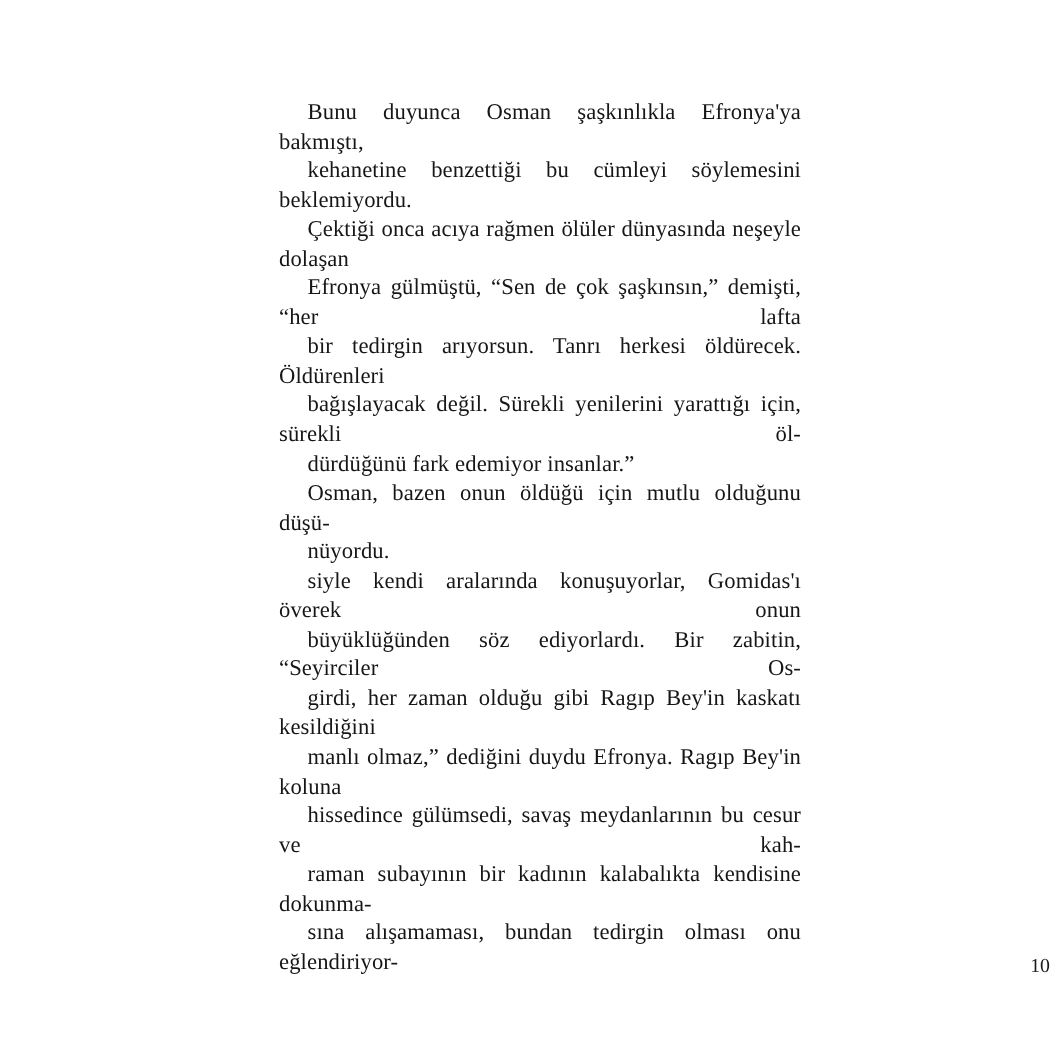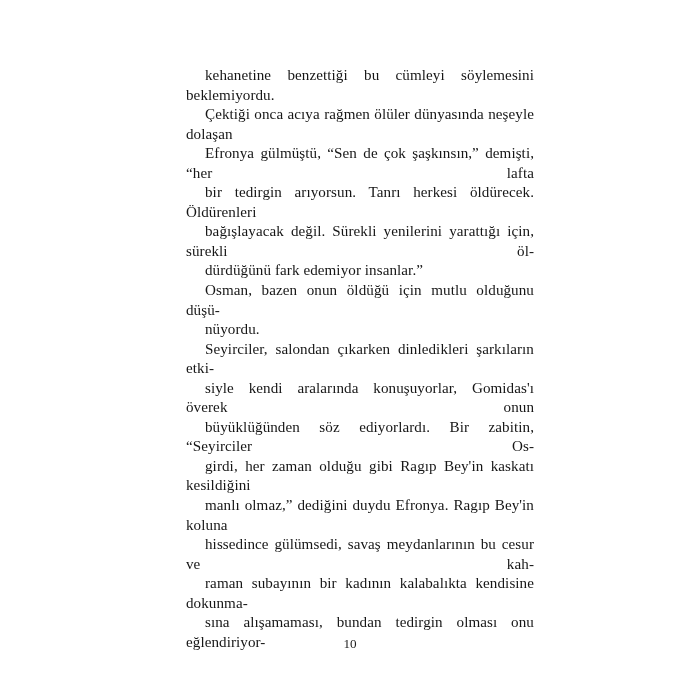--- a/index.html
+++ b/index.html
@@ -53,47 +53,47 @@
   }
   .para .line.last {
     text-align-last: left;
   }
 
   #page-number {
     position: absolute;
     left: 0;
     top: 636px;
     width: 700px;
-    text-align: center;
+    text-align: right;
     font-size: 13.2px;
     color: #1c1c1c;
     font-family: "Liberation Serif", "DejaVu Serif", serif;
   }
 </style>
 </head>
 <body>
 
 <div id="page">
 
   <div id="text-column">
 
     <p class="para" id="paragraph-1">
+        <span class="line first">Bunu duyunca Osman şaşkınlıkla Efronya'ya bakmıştı,</span>
         <span class="line">kehanetine benzettiği bu cümleyi söylemesini beklemiyordu.</span>
         <span class="line">Çektiği onca acıya rağmen ölüler dünyasında neşeyle dolaşan</span>
         <span class="line">Efronya gülmüştü, “Sen de çok şaşkınsın,” demişti, “her lafta</span>
         <span class="line">bir tedirgin arıyorsun. Tanrı herkesi öldürecek. Öldürenleri</span>
         <span class="line">bağışlayacak değil. Sürekli yenilerini yarattığı için, sürekli öl-</span>
         <span class="line last">dürdüğünü fark edemiyor insanlar.”</span>
       </p>
     <p class="para" id="paragraph-2">
         <span class="line first">Osman, bazen onun öldüğü için mutlu olduğunu düşü-</span>
         <span class="line last">nüyordu.</span>
       </p>
     <p class="para" id="paragraph-3">
-        <span class="line first">Seyirciler, salondan çıkarken dinledikleri şarkıların etki-</span>
         <span class="line">siyle kendi aralarında konuşuyorlar, Gomidas'ı överek onun</span>
         <span class="line">büyüklüğünden söz ediyorlardı. Bir zabitin, “Seyirciler Os-</span>
         <span class="line">girdi, her zaman olduğu gibi Ragıp Bey'in kaskatı kesildiğini</span>
         <span class="line">manlı olmaz,” dediğini duydu Efronya. Ragıp Bey'in koluna</span>
         <span class="line">hissedince gülümsedi, savaş meydanlarının bu cesur ve kah-</span>
         <span class="line">raman subayının bir kadının kalabalıkta kendisine dokunma-</span>
         <span class="line">sına alışamaması, bundan tedirgin olması onu eğlendiriyor-</span>
       </p>
 
   </div>

